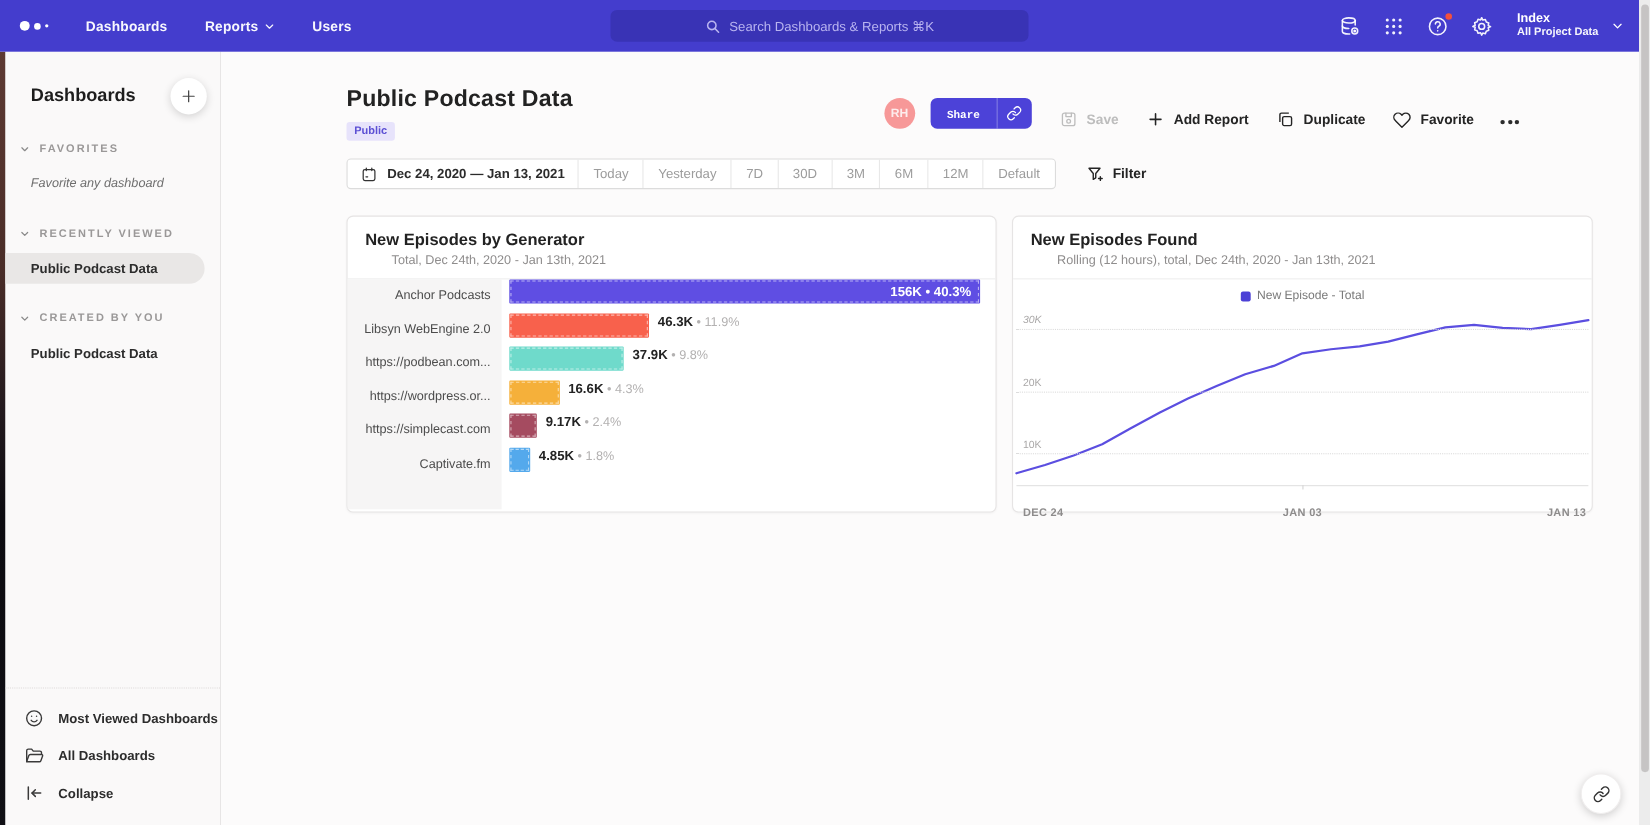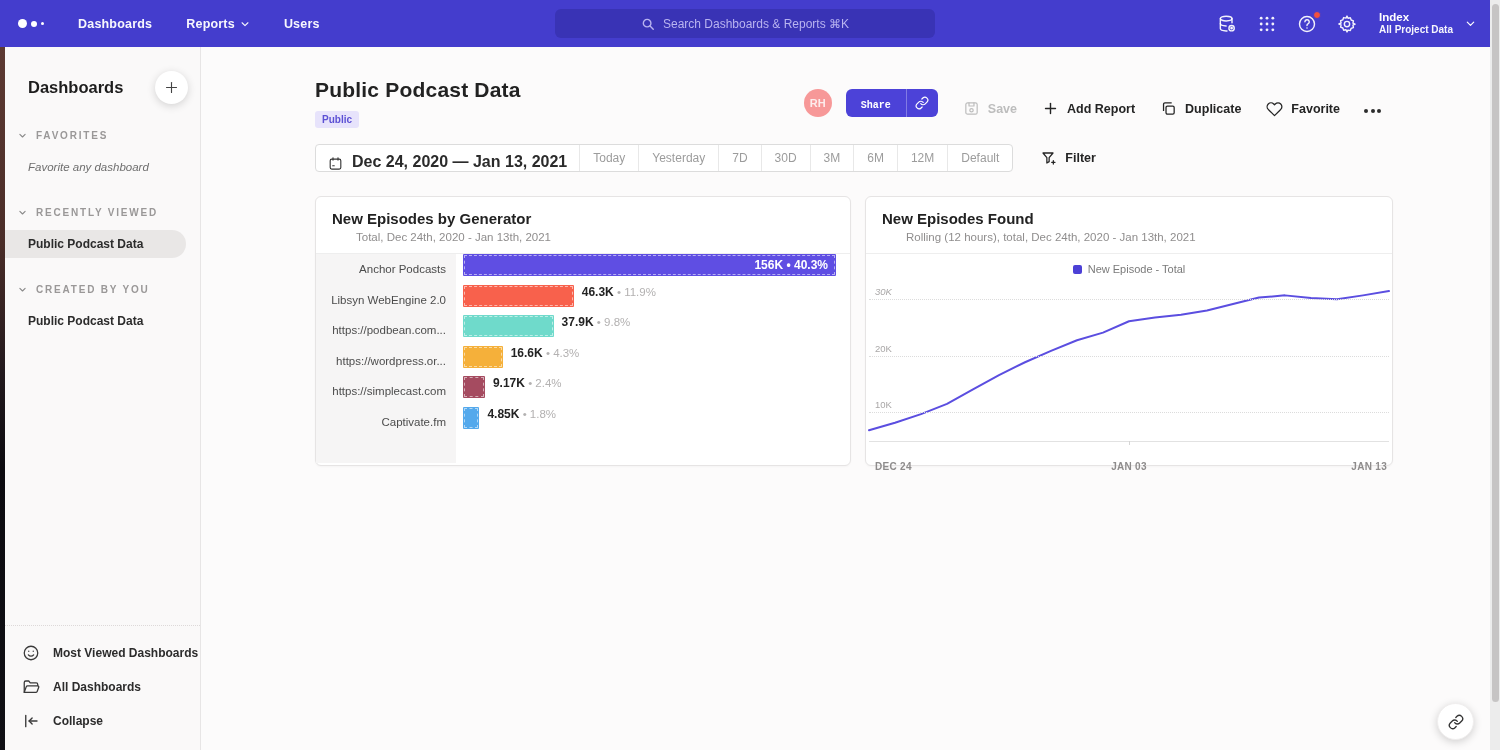--- a/index.html
+++ b/index.html
@@ -70,33 +70,33 @@
   .act-btn { display:flex; align-items:center; gap:8px; margin-left:25px; font-size:12.5px;
     font-weight:700; color:#242424; cursor:pointer; white-space:nowrap; }
   .act-btn.disabled { color:#bdbdbd; cursor:default; font-weight:600; }
   .act-btn .ic { width:17px; height:17px; }
   .dots-btn { margin-left:22px; display:flex; gap:2.5px; cursor:pointer; padding:4px 2px; }
   .dots-btn i { width:4px; height:4px; border-radius:50%; background:#2c2c2c; display:block; }
 
   .controls { display:flex; align-items:center; margin-top:16px; }
   .range-group { display:inline-flex; align-items:stretch; height:28px; background:#fff;
     border:1px solid #dcdcdc; border-radius:4px; overflow:hidden; }
-  .range-date { display:flex; align-items:flex-end; gap:9px; padding:0 12px; font-size:16px;
+  .range-date { display:flex; align-items:center; gap:9px; padding:0 12px; font-size:12px;
     font-weight:700; color:#2b2b2b; cursor:pointer; }
   .range-date .ic { width:15px; height:15px; color:#333; }
   .preset { display:flex; align-items:center; padding:0 13px; font-size:12px; color:#9c9c9c;
     border-left:1px solid #e8e8e8; cursor:pointer; }
   .filter-btn { display:flex; align-items:center; gap:8px; margin-left:28px; font-size:12.5px;
     font-weight:700; color:#242424; cursor:pointer; }
   .filter-btn .ic { width:16px; height:16px; }
 
   .cards { display:flex; gap:14px; margin-top:24px; }
   .card { background:#fff; border:1px solid #e6e4e4; border-radius:6px;
     box-shadow:0 1px 2px rgba(0,0,0,.03); height:270px; }
-  .card.c1 { width:536px; } .card.c2 { width:528px; }
+  .card.c1 { width:591px; } .card.c2 { width:528px; }
   .card-head { padding:13px 16px 10px 16px; border-bottom:1px solid #eee; }
   .card-title { font-size:15px; font-weight:800; color:#222; }
   .card-sub { margin-top:4px; font-size:11.5px; color:#8f8d8d;margin-left:24px; }
 
   
   .bar-body { display:flex; height:209px; }
   .labels-col { width:140px; background:#f6f5f5; }
   .bar-lbl { height:30.5px; display:flex; align-items:center; justify-content:flex-end;
     padding-right:10px; font-size:11.5px; color:#4c4c4c; }
   .bars-col { flex:1; padding:0 14px 0 7px; }

